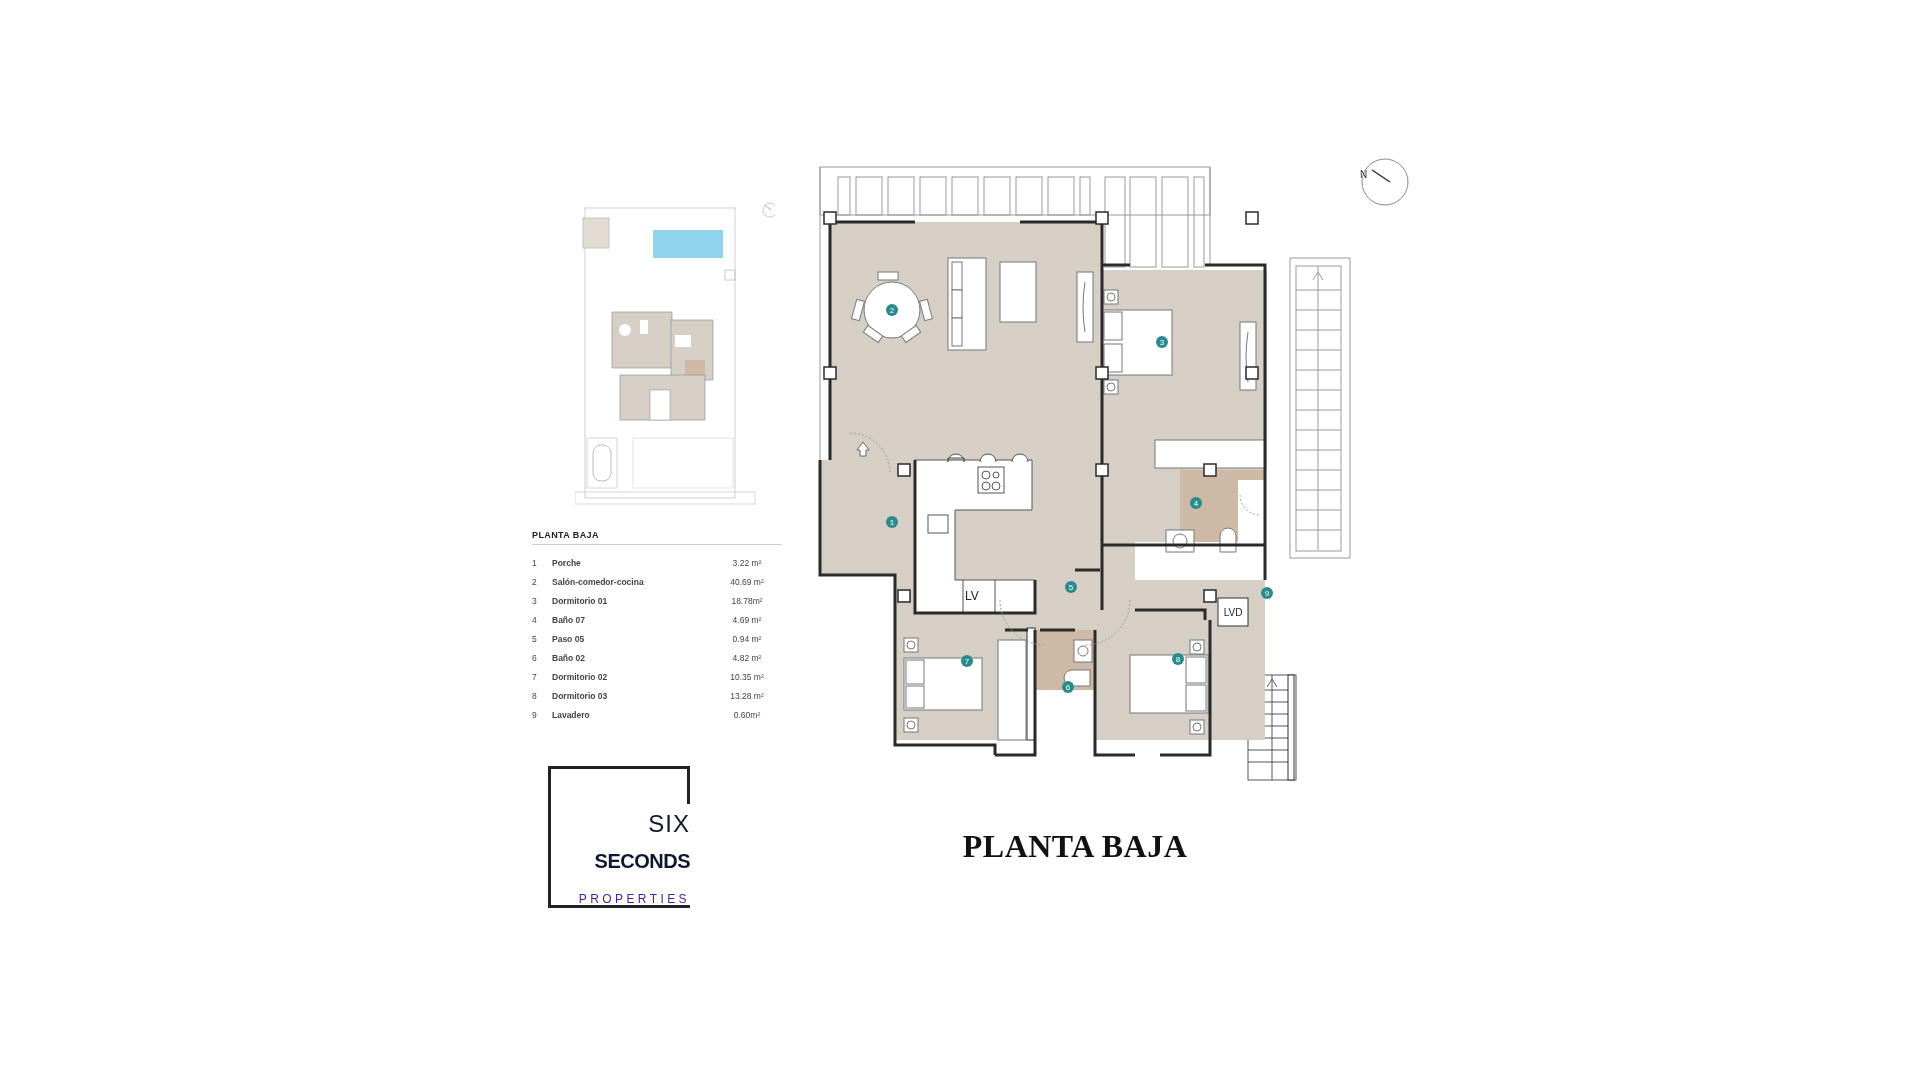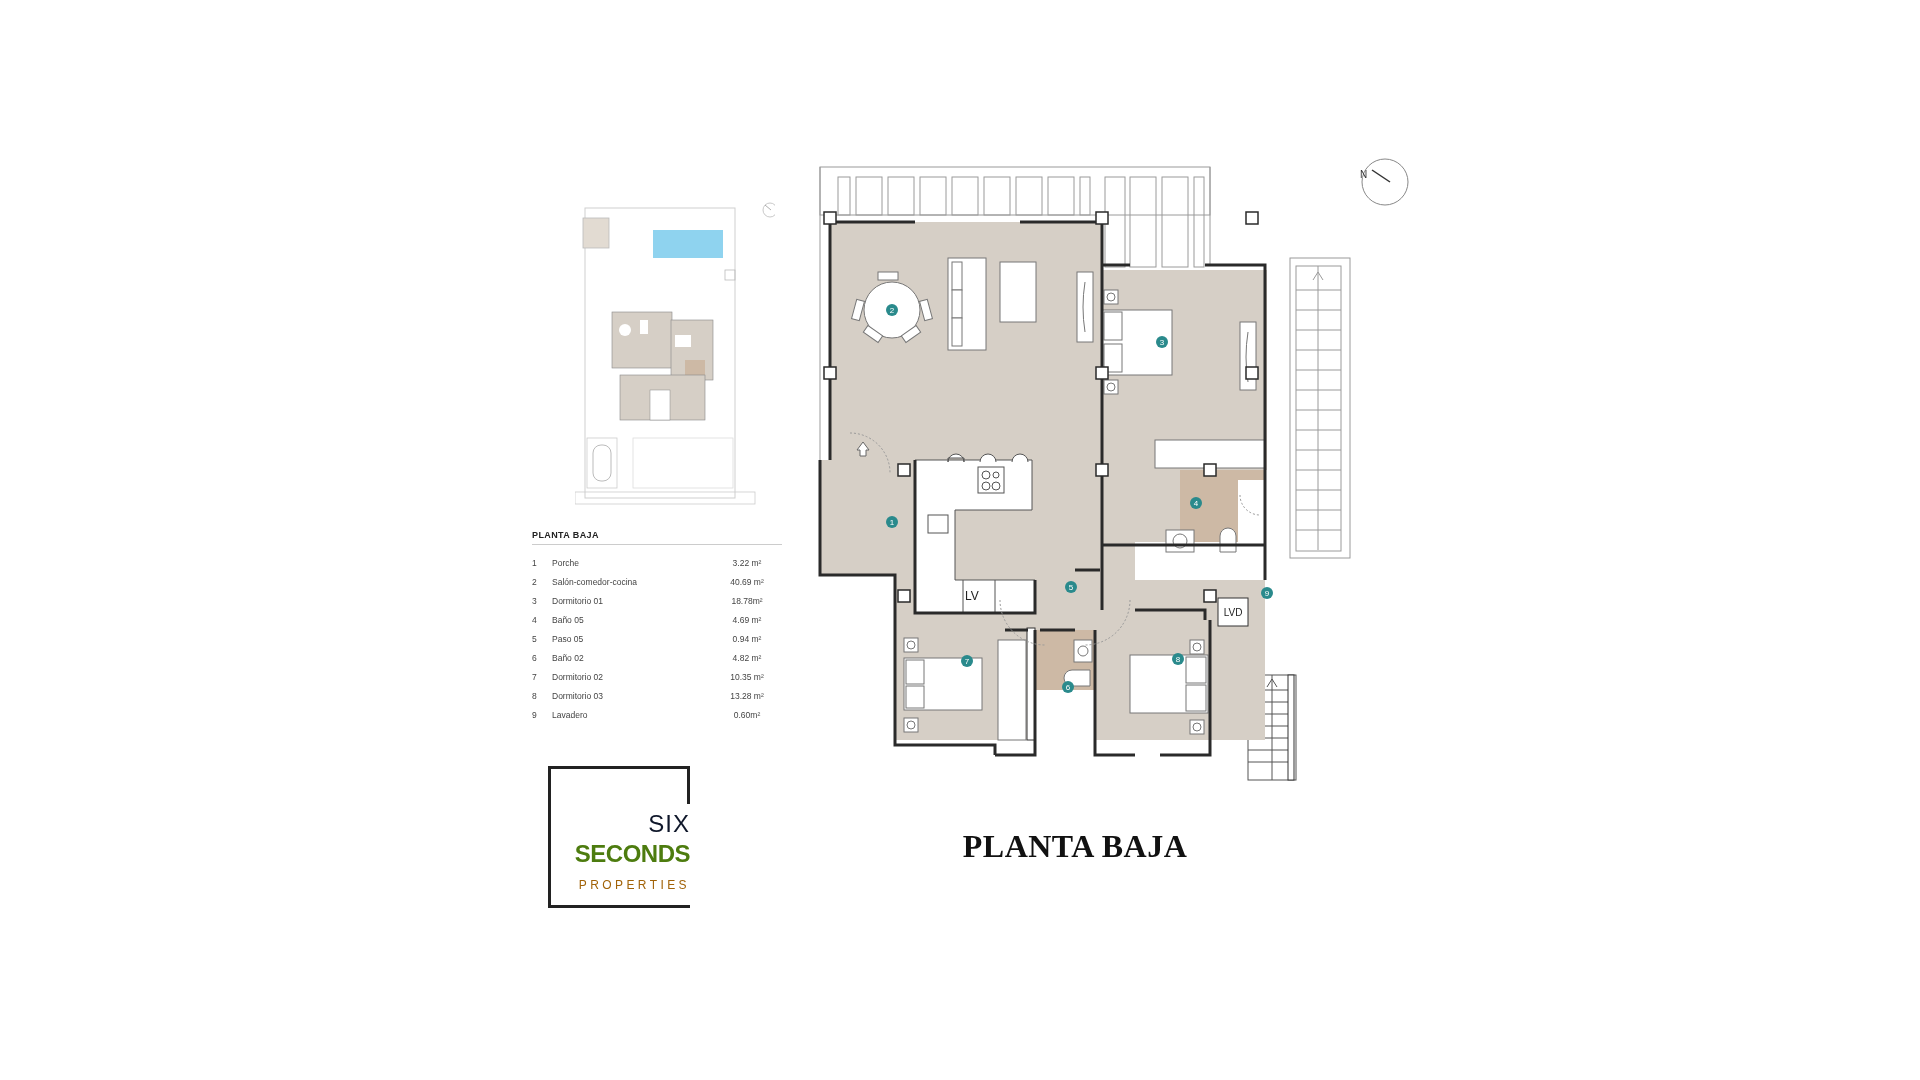--- a/index.html
+++ b/index.html
@@ -2,30 +2,30 @@
 <html><head>
 <meta charset="utf-8">
 <style>
   html, body { margin:0; padding:0; background:#ffffff; }
   body { width:1920px; height:1080px; position:relative; overflow:hidden; font-family:"Liberation Sans", sans-serif; color:#333; }
   .site-plan { position:absolute; left:575px; top:200px; width:200px; height:310px; }
   .legend { position:absolute; left:532px; top:530px; width:250px; }
   .legend-title { font-size:9px; font-weight:bold; letter-spacing:0.4px; color:#222; padding-bottom:4px; border-bottom:1.5px solid #ccc; margin-bottom:8px; }
   .legend-row { display:flex; font-size:8.5px; color:#444; height:19px; align-items:center; }
   .legend-row .num { width:20px; }
-  .legend-row .name { flex:1; }
+  .legend-row .name { flex:1;font-weight:bold; }
   .legend-row .area { text-align:center; width:70px; }
   .logo { position:absolute; left:548px; top:766px; width:142px; height:142px; }
   .logo .frame-left { position:absolute; left:0; top:0; width:3px; height:142px; background:#222; }
   .logo .frame-top { position:absolute; left:0; top:0; width:142px; height:3px; background:#222; }
   .logo .frame-bottom { position:absolute; left:0; bottom:0; width:142px; height:3px; background:#222; }
   .logo .frame-right { position:absolute; right:0; top:0; width:3px; height:38px; background:#222; }
   .logo .six { position:absolute; right:0; top:44px; font-size:24px; color:#0f172a; letter-spacing:1px; font-weight:normal; }
-  .logo .seconds { position:absolute; right:0; top:74px; font-size:24px; color:#4d7c0f; font-weight:bold; letter-spacing:-0.5px; }
-  .logo .properties { position:absolute; right:0; top:112px; font-size:12px; color:#a16207; letter-spacing:3.4px; }
+  .logo .seconds { position:absolute; right:0; top:84px; font-size:20px; color:#0f172a; font-weight:bold; letter-spacing:-0.5px; }
+  .logo .properties { position:absolute; right:0; top:126px; font-size:12px; color:#4c1d95; letter-spacing:3.4px; }
   .plan { position:absolute; left:800px; top:150px; width:620px; height:640px; }
   .plan-title { position:absolute; left:940px; top:828px; width:270px; text-align:center; font-family:"Liberation Serif", "DejaVu Serif", serif; font-weight:bold; font-size:32px; color:#111; letter-spacing:0.5px; }
   .badge-text { font-family:"Liberation Sans", sans-serif; font-size:8px; fill:#fff; text-anchor:middle; dominant-baseline:central; }
 </style>
 </head>
 <body>
 
 <svg class="site-plan" viewBox="0 0 200 310">
   <rect x="10" y="8" width="150" height="290" fill="none" stroke="#cfcfcf" stroke-width="1"></rect>
   <rect x="8" y="18" width="26" height="30" fill="#e2dbd2" stroke="#bbb" stroke-width="0.8"></rect>
@@ -61,21 +61,21 @@
       <span class="name">Salón-comedor-cocina</span>
       <span class="area">40.69 m²</span>
     </div>
   <div class="legend-row">
       <span class="num">3</span>
       <span class="name">Dormitorio 01</span>
       <span class="area">18.78m²</span>
     </div>
   <div class="legend-row">
       <span class="num">4</span>
-      <span class="name">Baño 05</span>
+      <span class="name">Baño 07</span>
       <span class="area">4.69 m²</span>
     </div>
   <div class="legend-row">
       <span class="num">5</span>
       <span class="name">Paso 05</span>
       <span class="area">0.94 m²</span>
     </div>
   <div class="legend-row">
       <span class="num">6</span>
       <span class="name">Baño 02</span>

